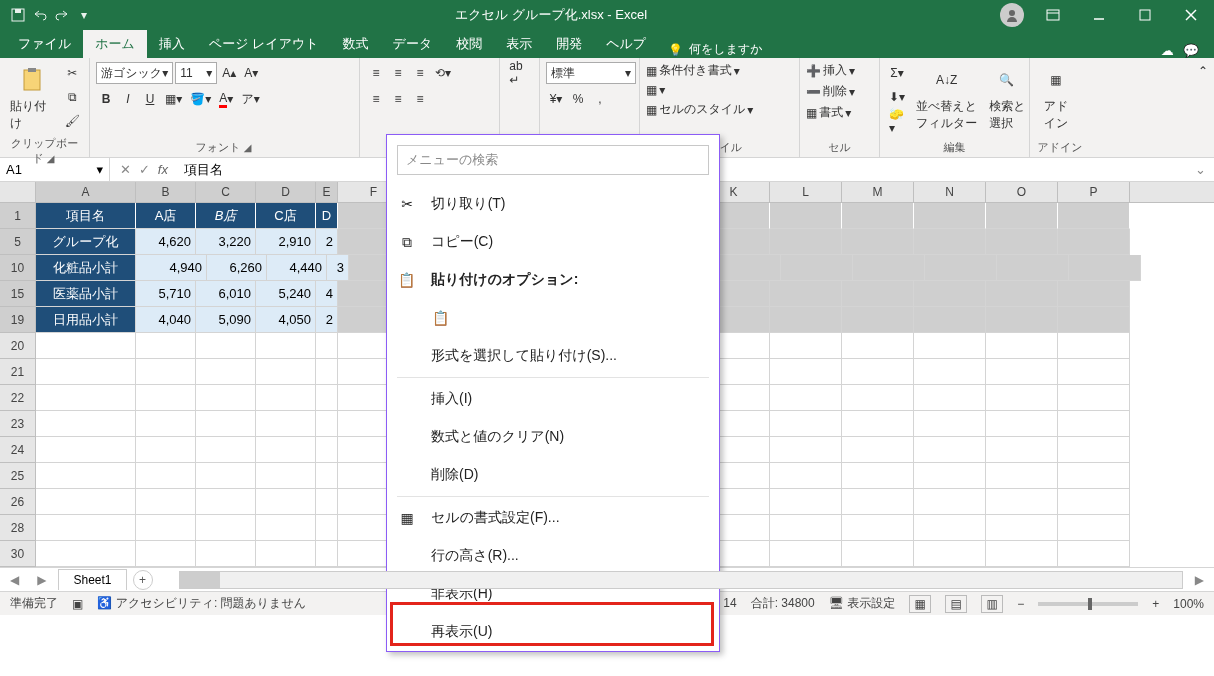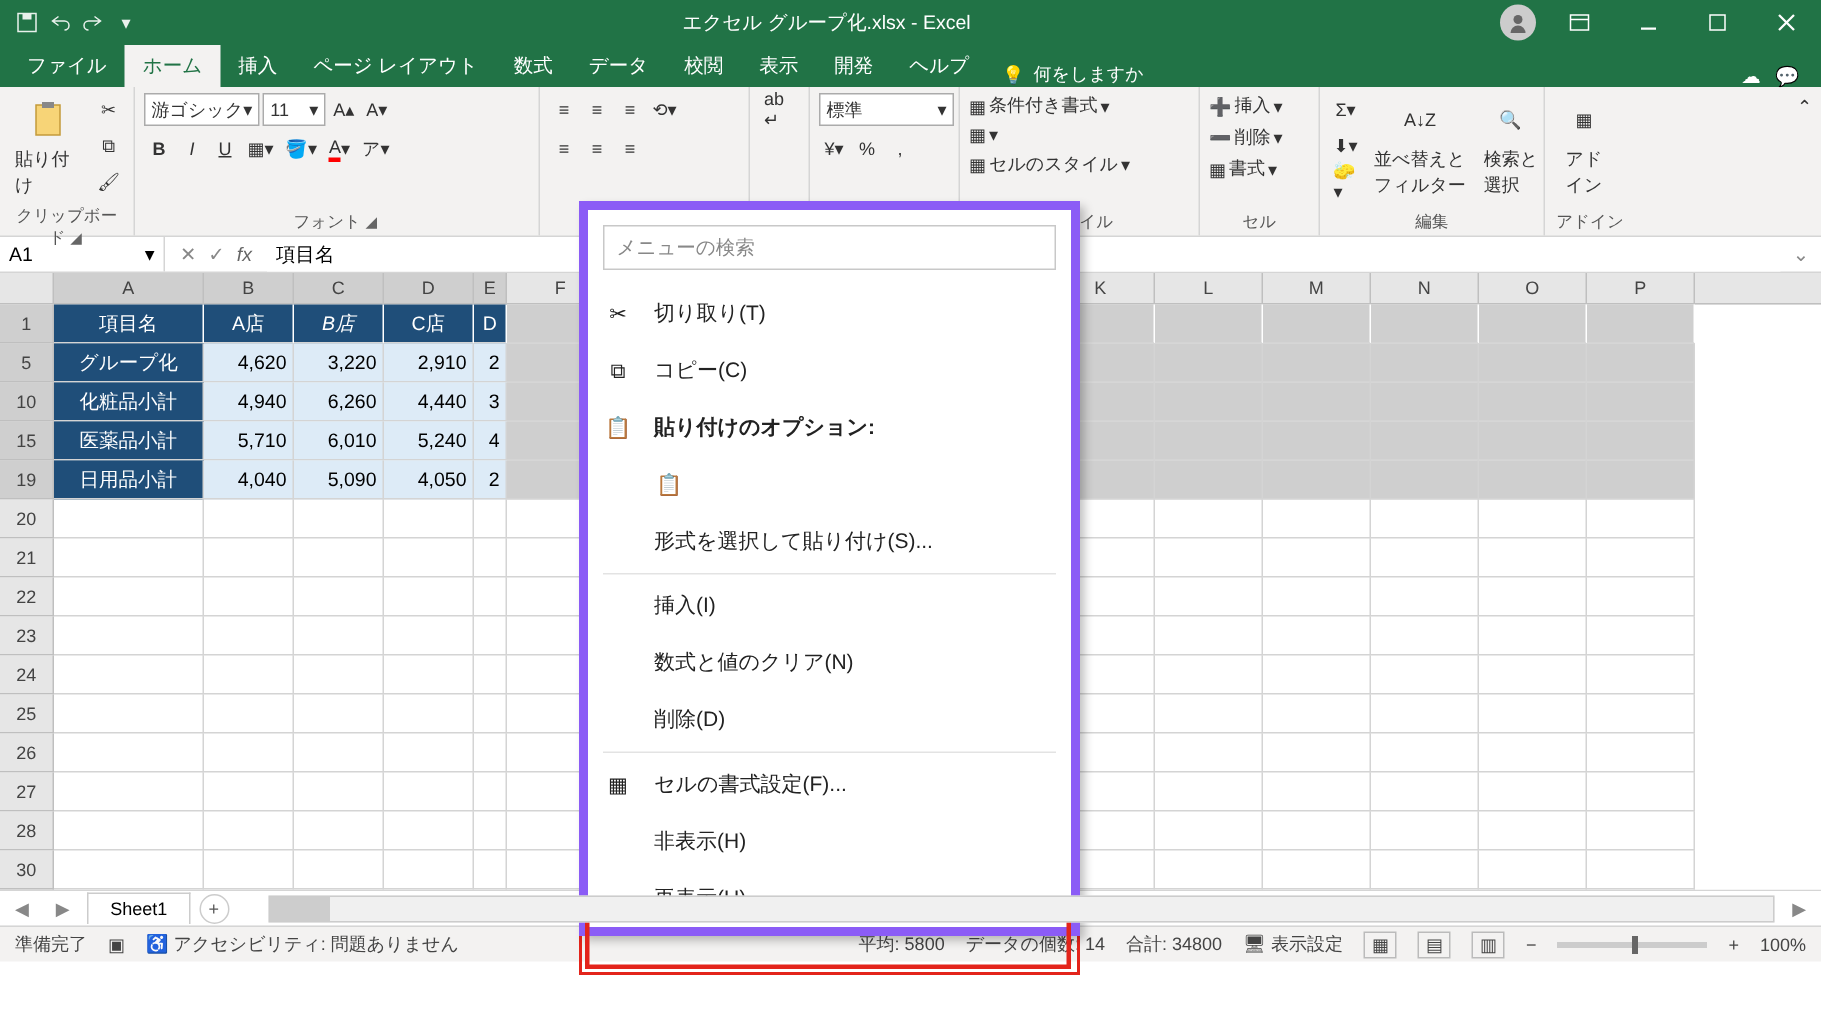--- a/index.html
+++ b/index.html
@@ -50,21 +50,21 @@
 .rows { display: flex; flex-direction: column; }
 .rw { display: flex; height: 26px; }
 .rh { width: 36px; background: #e6e6e6; border-right: 1px solid #bfbfbf; border-bottom: 1px solid #bfbfbf; text-align: center; font-size: 12px; color: #444; line-height: 26px; }
 .rh.sel { background: #cfcfcf; }
 .cell { border-right: 1px solid #d4d4d4; border-bottom: 1px solid #d4d4d4; font-size: 13px; padding: 0 4px; line-height: 26px; overflow: hidden; white-space: nowrap; }
 .cell.hdr { background: #1f4e79; color: #fff; font-weight: 500; text-align: center; border-right: 1px solid #fff; }
 .cell.lbl { background: #1f4e79; color: #fff; font-weight: 500; text-align: center; }
 .cell.num { background: #ddebf7; text-align: right; }
 
 
-.ctxwrap { position: absolute; top: 134px; left: 386px; width: 334px; background: #fff; border: 6px solid #8b5cf6; box-shadow: 3px 3px 6px rgba(0,0,0,.25); font-size: 14px; color: #222; }
+.ctxwrap { position: absolute; top: 134px; left: 386px; width: 334px; background: #fff; border: 1px solid #8b5cf6; box-shadow: 3px 3px 6px rgba(0,0,0,.25); font-size: 14px; color: #222; }
 .ctxwrap .search { margin: 10px; border: 1px solid #c8c8c8; padding: 5px 8px; color: #888; font-size: 13px; }
 .ctxitem { display: flex; align-items: center; height: 38px; padding: 0 14px 0 10px; gap: 14px; }
 .ctxitem .ci { width: 20px; height: 20px; display: flex; align-items: center; justify-content: center; }
 .ctxsep { height: 1px; background: #e3e3e3; margin: 2px 10px; }
 .ctx-highlight { border: 3px solid #e3241b; position: absolute; pointer-events: none; }
 .ctx-outer { position: absolute; border: 2px solid #e3241b; pointer-events: none; }
 
 
 .sheettabs { height: 24px; background: #fff; border-top: 1px solid #d5d5d5; display: flex; align-items: center; font-size: 12px; padding: 0 4px; gap: 6px; }
 .sheettabs .nav { color: #888; padding: 0 6px; }
@@ -373,21 +373,21 @@
         <div class="cell" style="background: rgb(207, 207, 207); width: 72px;"></div>
         <div class="cell" style="background: rgb(207, 207, 207); width: 72px;"></div>
         <div class="cell" style="background: rgb(207, 207, 207); width: 72px;"></div>
         <div class="cell" style="background: rgb(207, 207, 207); width: 72px;"></div>
         <div class="cell" style="background: rgb(207, 207, 207); width: 72px;"></div>
         <div class="cell" style="background: rgb(207, 207, 207); width: 72px;"></div>
       </div>
       <div class="rw">
         <div class="rh sel">10</div>
         <div class="cell lbl" style="width: 100px;">化粧品小計</div>
-        <div class="cell num" style="width: 60px;">4,940</div>
+        <div class="cell num" style="width: 71px;">4,940</div>
         <div class="cell num" style="width: 60px;">6,260</div>
         <div class="cell num" style="width: 60px;">4,440</div>
         <div class="cell num" style="width: 22px;">3</div>
         <div class="cell" style="background: rgb(207, 207, 207); width: 72px;"></div>
         <div class="cell" style="background: rgb(207, 207, 207); width: 72px;"></div>
         <div class="cell" style="background: rgb(207, 207, 207); width: 72px;"></div>
         <div class="cell" style="background: rgb(207, 207, 207); width: 72px;"></div>
         <div class="cell" style="background: rgb(207, 207, 207); width: 72px;"></div>
         <div class="cell" style="background: rgb(207, 207, 207); width: 72px;"></div>
         <div class="cell" style="background: rgb(207, 207, 207); width: 72px;"></div>
@@ -561,39 +561,20 @@
         <div class="cell" style="width: 72px;"></div>
         <div class="cell" style="width: 72px;"></div>
         <div class="cell" style="width: 72px;"></div>
         <div class="cell" style="width: 72px;"></div>
         <div class="cell" style="width: 72px;"></div>
         <div class="cell" style="width: 72px;"></div>
         <div class="cell" style="width: 72px;"></div>
         <div class="cell" style="width: 72px;"></div>
       </div>
       <div class="rw">
-        <div class="rh">27</div>
-        <div class="cell" style="width: 100px;"></div>
-        <div class="cell" style="width: 60px;"></div>
-        <div class="cell" style="width: 60px;"></div>
-        <div class="cell" style="width: 60px;"></div>
-        <div class="cell" style="width: 22px;"></div>
-        <div class="cell" style="width: 72px;"></div>
-        <div class="cell" style="width: 72px;"></div>
-        <div class="cell" style="width: 72px;"></div>
-        <div class="cell" style="width: 72px;"></div>
-        <div class="cell" style="width: 72px;"></div>
-        <div class="cell" style="width: 72px;"></div>
-        <div class="cell" style="width: 72px;"></div>
-        <div class="cell" style="width: 72px;"></div>
-        <div class="cell" style="width: 72px;"></div>
-        <div class="cell" style="width: 72px;"></div>
-        <div class="cell" style="width: 72px;"></div>
-      </div>
-      <div class="rw">
         <div class="rh">28</div>
         <div class="cell" style="width: 100px;"></div>
         <div class="cell" style="width: 60px;"></div>
         <div class="cell" style="width: 60px;"></div>
         <div class="cell" style="width: 60px;"></div>
         <div class="cell" style="width: 22px;"></div>
         <div class="cell" style="width: 72px;"></div>
         <div class="cell" style="width: 72px;"></div>
         <div class="cell" style="width: 72px;"></div>
         <div class="cell" style="width: 72px;"></div>
@@ -660,20 +641,24 @@
       <span>数式と値のクリア(N)</span>
     </div>
   <div class="ctxitem">
       <span class="ci"></span>
       <span>削除(D)</span>
     </div>
   <div class="ctxsep"></div>
   <div class="ctxitem">
       <span class="ci">▦</span>
       <span>セルの書式設定(F)...</span>
+    </div>
+  <div class="ctxitem">
+      <span class="ci"></span>
+      <span>行の高さ(R)...</span>
     </div>
   <div class="ctxitem">
       <span class="ci"></span>
       <span>非表示(H)</span>
     </div>
   <div class="ctxitem">
       <span class="ci"></span>
       <span>再表示(U)</span>
     </div>
 </div>

